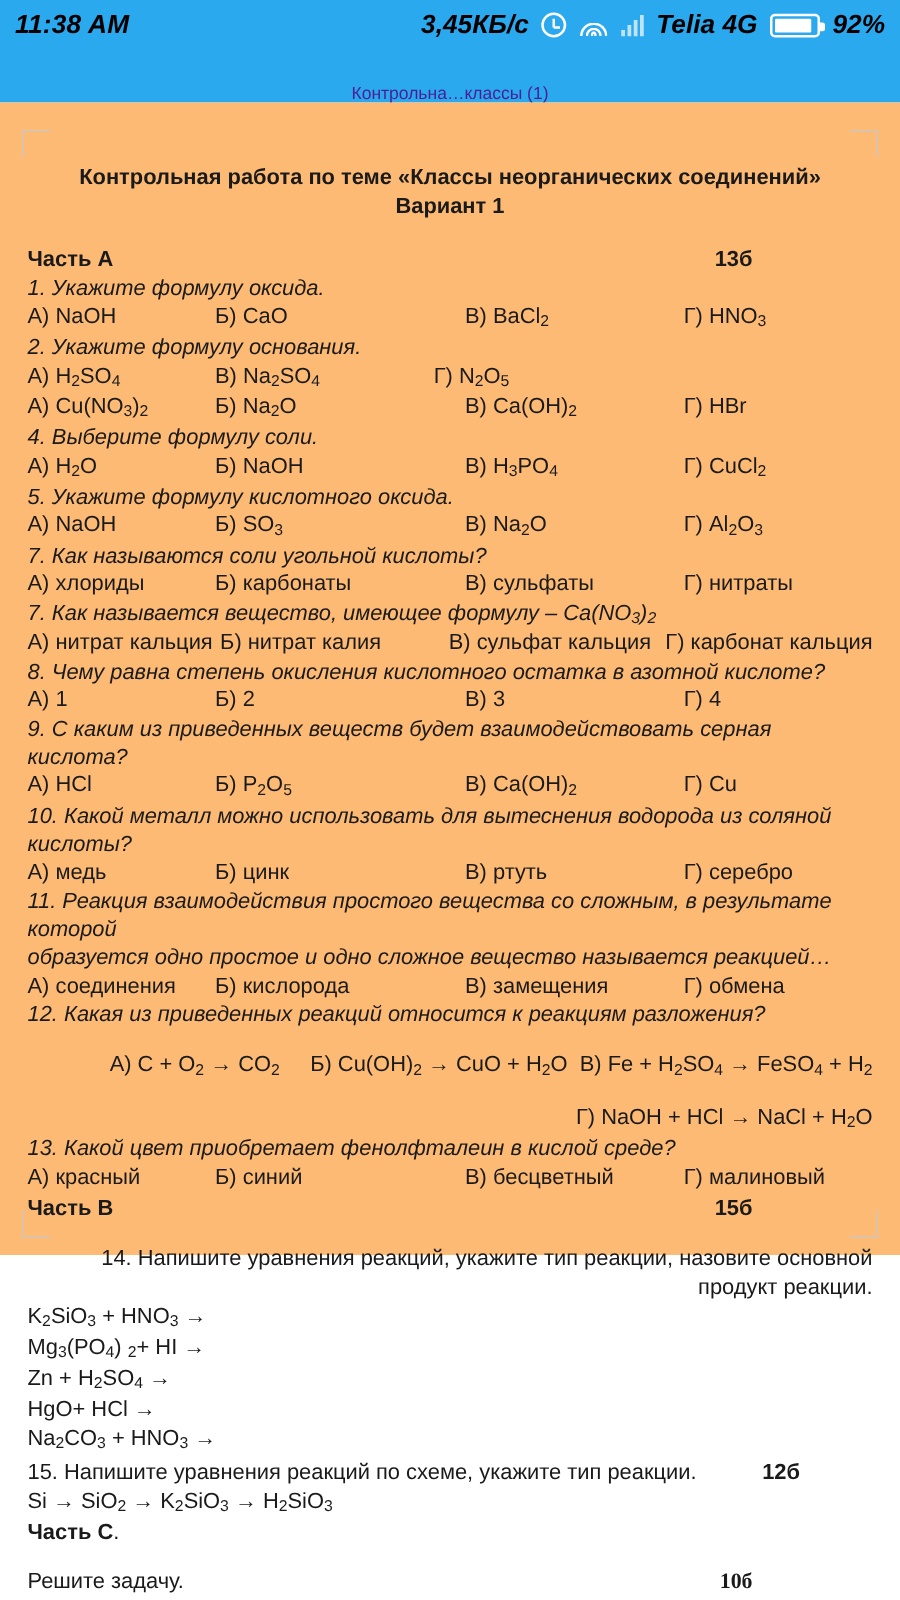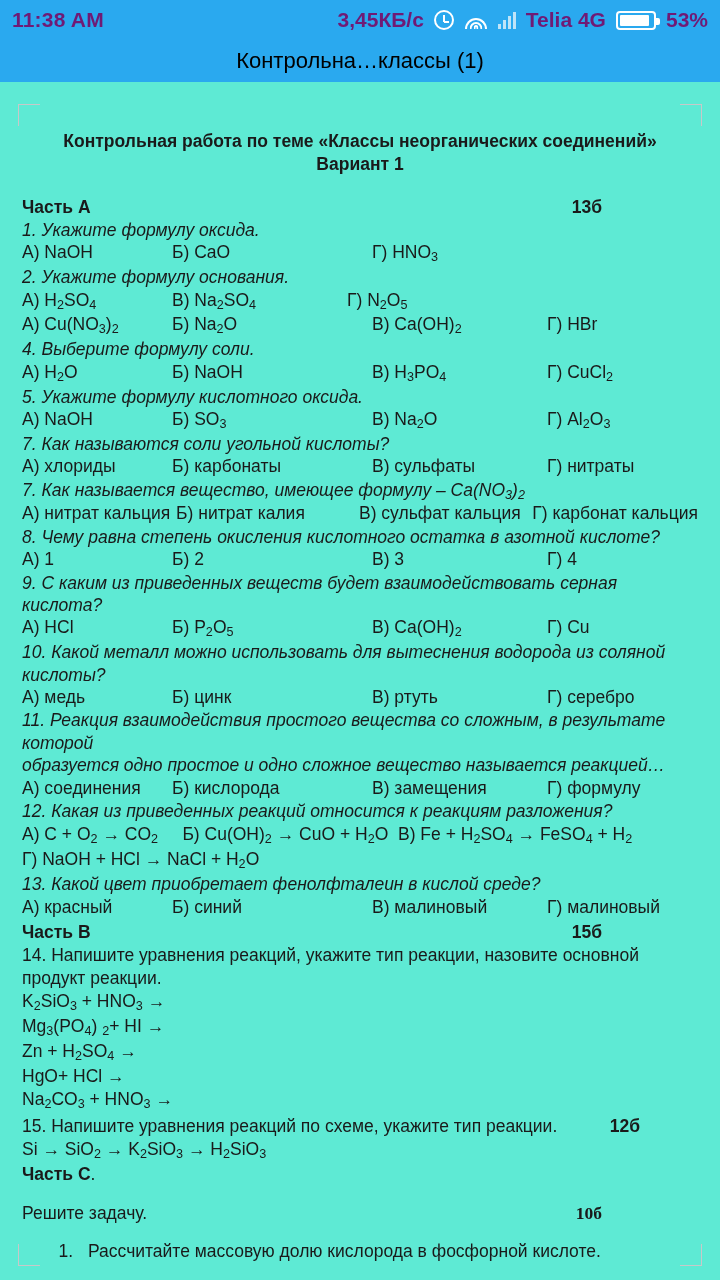--- a/index.html
+++ b/index.html
@@ -13,26 +13,27 @@
     position: relative;
     width: 720px; height: 1280px;
     overflow: hidden;
     background: #ffffff;
   }
 
   
   .statusbar {
     height: 40px;
     background: #2aa9ef;
-    color: #701a75;
+    color: #000000;
     display: flex;
     align-items: center;
     padding: 0 12px;
     font-size: 21px;
     font-weight: bold;
+    font-style: italic;
   }
   .sb-clock { margin-right: auto; letter-spacing: 0.2px; }
   .sb-item { display: flex; align-items: center; margin-left: 10px; }
   .sb-speed { font-size: 21px; font-weight: bold; }
   .alarm-ic {
     width: 20px; height: 20px; border: 2.5px solid #fff; border-radius: 50%;
     position: relative;
   }
   .alarm-ic::before {
     content: ""; position: absolute; left: 7px; top: 3px;
@@ -69,30 +70,30 @@
     content: ""; position: absolute; right: -6px; top: 5px;
     width: 4px; height: 7px; background: #fff; border-radius: 0 2px 2px 0;
   }
   .batt-ic i { display: block; height: 100%; width: 90%; background: #fff; border-radius: 1px; }
   .batt-pct { font-size: 21px; font-weight: bold; }
 
   
   .titlebar {
     height: 42px;
     background: #2aa9ef;
-    color: #000000;
-    display: flex; align-items: center; justify-content: center;
-    font-size: 22px;
+    color: #4c1d95;
+    display: flex; align-items: flex-end; justify-content: center;
+    font-size: 14px;
   }
 
   
   .docwrap {
     position: relative;
-    background: #5eead4;
-    height: 1198px;
+    background: #fdba74;
+    height: 922px;
     padding: 0;
   }
   .page {
     position: relative;
     margin: 0 auto;
     width: 720px;
     padding: 30px 22px 0 22px;
     color: #1a1a1a;
     font-size: 17.5px;
     line-height: 1.28;
@@ -122,21 +123,21 @@
 
   .q { margin-top: 1px; }
   .q .stem { font-style: italic; }
   .opts { display: flex; }
   .opts > span { white-space: nowrap; }
   .opt-a { width: 150px; }
   .opt-b { width: 200px; }
   .opt-v { width: 175px; }
   .opt-g { }
 
-  .line { margin-top: 1px; }
+  .line { margin-top: 18px; text-align: right; }
   sub { font-size: 0.72em; vertical-align: -0.22em; }
 
   .partb-head {
     display: flex; justify-content: space-between; align-items: baseline;
     font-weight: bold; margin-top: 3px;
   }
   .partb-head .pts { padding-right: 96px; }
   .eq { margin-top: 1px; }
   .q15 { display: flex; justify-content: space-between; align-items: baseline; margin-top: 3px; gap: 20px;}
   .q15 .pts { font-weight: bold; padding-right: 58px; }
@@ -176,21 +177,21 @@
           <span></span>
           <span></span>
         </span>
     </div>
     <div class="sb-item carrier">Telia 4G</div>
     <div class="sb-item">
         <span class="batt-ic">
           <i></i>
         </span>
       </div>
-    <div class="sb-item batt-pct">53%</div>
+    <div class="sb-item batt-pct">92%</div>
   </div>
 
   <div class="titlebar">
     <span>Контрольна…классы (1)</span>
   </div>
 
   <div class="docwrap">
     <span class="crop tl"></span>
     <span class="crop tr"></span>
     <span class="crop bl"></span>
@@ -206,20 +207,21 @@
       <div class="section-head">
         <span>Часть А</span>
         <span class="pts">13б</span>
       </div>
 
       <div class="q">
         <div class="stem">1. Укажите формулу оксида.</div>
         <div class="opts">
           <span class="opt-a">А) NaOH</span>
           <span class="opt-b">Б) CaO</span>
+          <span class="opt-v">В) BaCl<sub>2</sub></span>
           <span class="opt-g">Г) HNO<sub>3</sub></span>
         </div>
       </div>
 
       <div class="q">
         <div class="stem">2. Укажите формулу основания.</div>
         <div class="opts">
           <span class="opt-a">А) H<sub>2</sub>SO<sub>4</sub></span>
           <span class="opt-v">В) Na<sub>2</sub>SO<sub>4</sub></span>
           <span class="opt-g">Г) N<sub>2</sub>O<sub>5</sub></span>
@@ -305,36 +307,36 @@
         </div>
       </div>
 
       <div class="q">
         <div class="stem">11. Реакция взаимодействия простого вещества со сложным, в результате которой</div>
         <div class="stem">образуется одно простое и одно сложное вещество называется реакцией…</div>
         <div class="opts">
           <span class="opt-a">А) соединения</span>
           <span class="opt-b">Б) кислорода</span>
           <span class="opt-v">В) замещения</span>
-          <span class="opt-g">Г) формулу</span>
+          <span class="opt-g">Г) обмена</span>
         </div>
       </div>
 
       <div class="q">
         <div class="stem">12. Какая из приведенных реакций относится к реакциям разложения?</div>
         <div class="line">А) C + O<sub>2</sub> → CO<sub>2</sub>&nbsp;&nbsp;&nbsp;&nbsp;&nbsp;Б) Cu(OH)<sub>2</sub> → CuO + H<sub>2</sub>O&nbsp; В) Fe + H<sub>2</sub>SO<sub>4</sub> → FeSO<sub>4</sub> + H<sub>2</sub></div>
         <div class="line">Г) NaOH + HCl → NaCl + H<sub>2</sub>O</div>
       </div>
 
       <div class="q">
         <div class="stem">13. Какой цвет приобретает фенолфталеин в кислой среде?</div>
         <div class="opts">
           <span class="opt-a">А) красный</span>
           <span class="opt-b">Б) синий</span>
-          <span class="opt-v">В) малиновый</span>
+          <span class="opt-v">В) бесцветный</span>
           <span class="opt-g">Г) малиновый</span>
         </div>
       </div>
 
       <div class="partb-head">
         <span>Часть В</span>
         <span class="pts">15б</span>
       </div>
       <div class="line">14. Напишите уравнения реакций, укажите тип реакции, назовите основной продукт реакции.</div>
       <div class="eq">K<sub>2</sub>SiO<sub>3</sub> + HNO<sub>3</sub> →</div>

